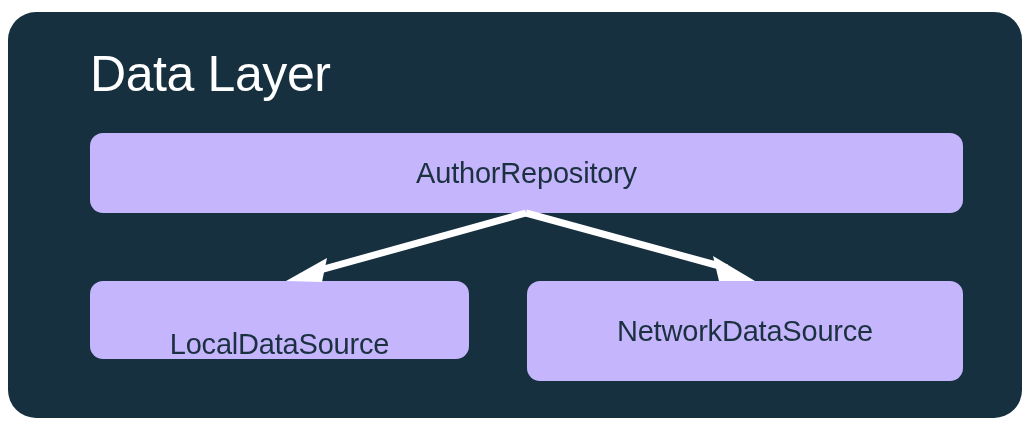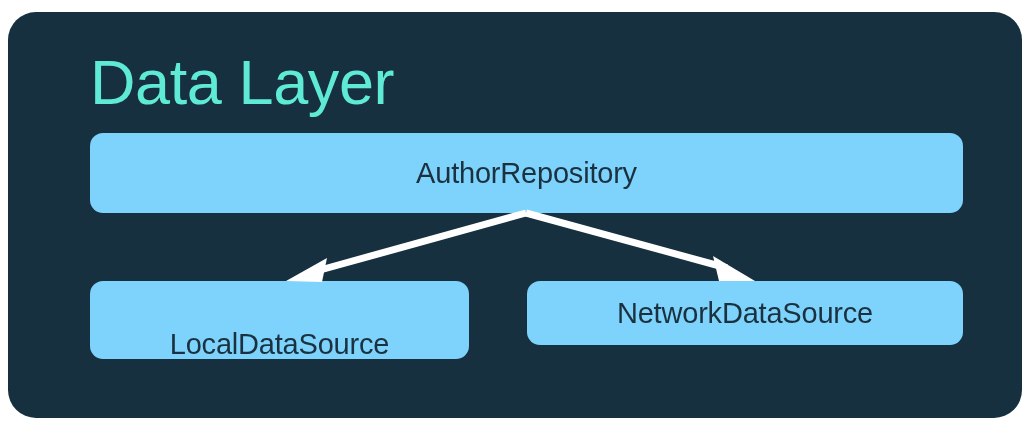--- a/index.html
+++ b/index.html
@@ -33,32 +33,32 @@
     background: #16303F;
     border-radius: 28px;
     box-sizing: border-box;
   }
 
   
   .layer-title {
     position: absolute;
     left: 82px;
     top: 34px;
-    font-size: 63px;
+    font-size: 50px;
     font-weight: 400;
-    color: #5eead4;
+    color: #ffffff;
     letter-spacing: -0.4px;
     line-height: 1.15;
     white-space: nowrap;
   }
 
   
   .node {
     position: absolute;
-    background: #7dd3fc;
+    background: #c4b5fd;
     border-radius: 13px;
     display: flex;
     align-items: center;
     justify-content: center;
     box-sizing: border-box;
   }
   .node-label {
     font-size: 29px;
     font-weight: 400;
     color: #1B3140;
@@ -77,21 +77,21 @@
     left: 90px;
     top: 281px;
     width: 379px;
     height: 78px;
     align-items: flex-end;
   }
   .node-network {
     left: 527px;
     top: 281px;
     width: 436px;
-    height: 64px;
+    height: 100px;
   }
 
   
   .connectors {
     position: absolute;
     left: 0;
     top: 0;
     width: 1032px;
     height: 426px;
     pointer-events: none;

